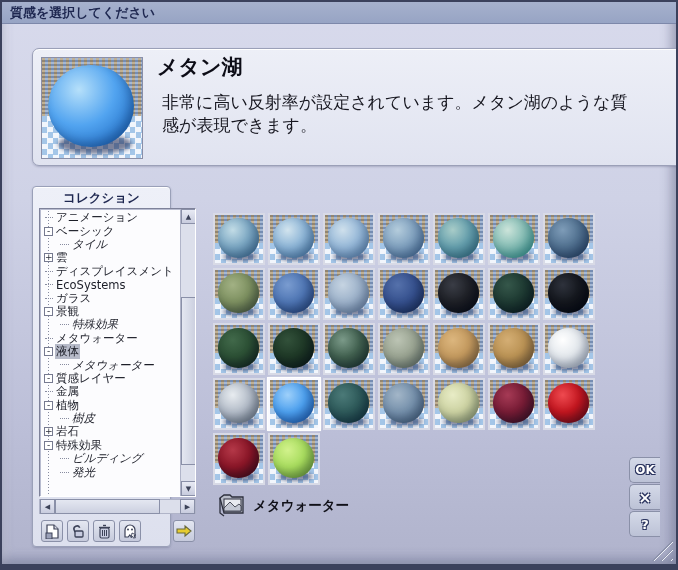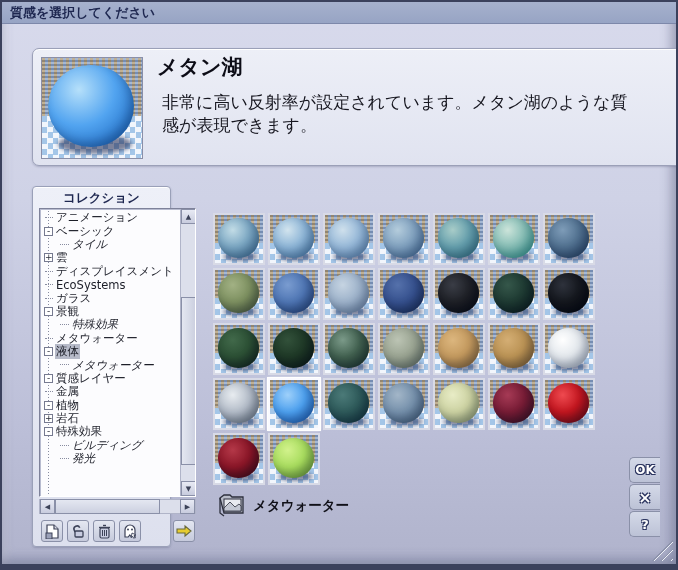--- a/index.html
+++ b/index.html
@@ -164,20 +164,24 @@
             <span class="tlbl">質感レイヤー</span>
           </div>
           <div class="trow lvl0">
             <span class="stub"></span>
             <span class="tlbl">金属</span>
           </div>
           <div class="trow lvl0">
             <span class="exp">-</span>
             <span class="tlbl">植物</span>
           </div>
+          <div class="trow lvl1">
+            <span class="stub"></span>
+            <span class="tlbl">樹皮</span>
+          </div>
           <div class="trow lvl0">
             <span class="exp">+</span>
             <span class="tlbl">岩石</span>
           </div>
           <div class="trow lvl0">
             <span class="exp">-</span>
             <span class="tlbl">特殊効果</span>
           </div>
           <div class="trow lvl1">
             <span class="stub"></span>

